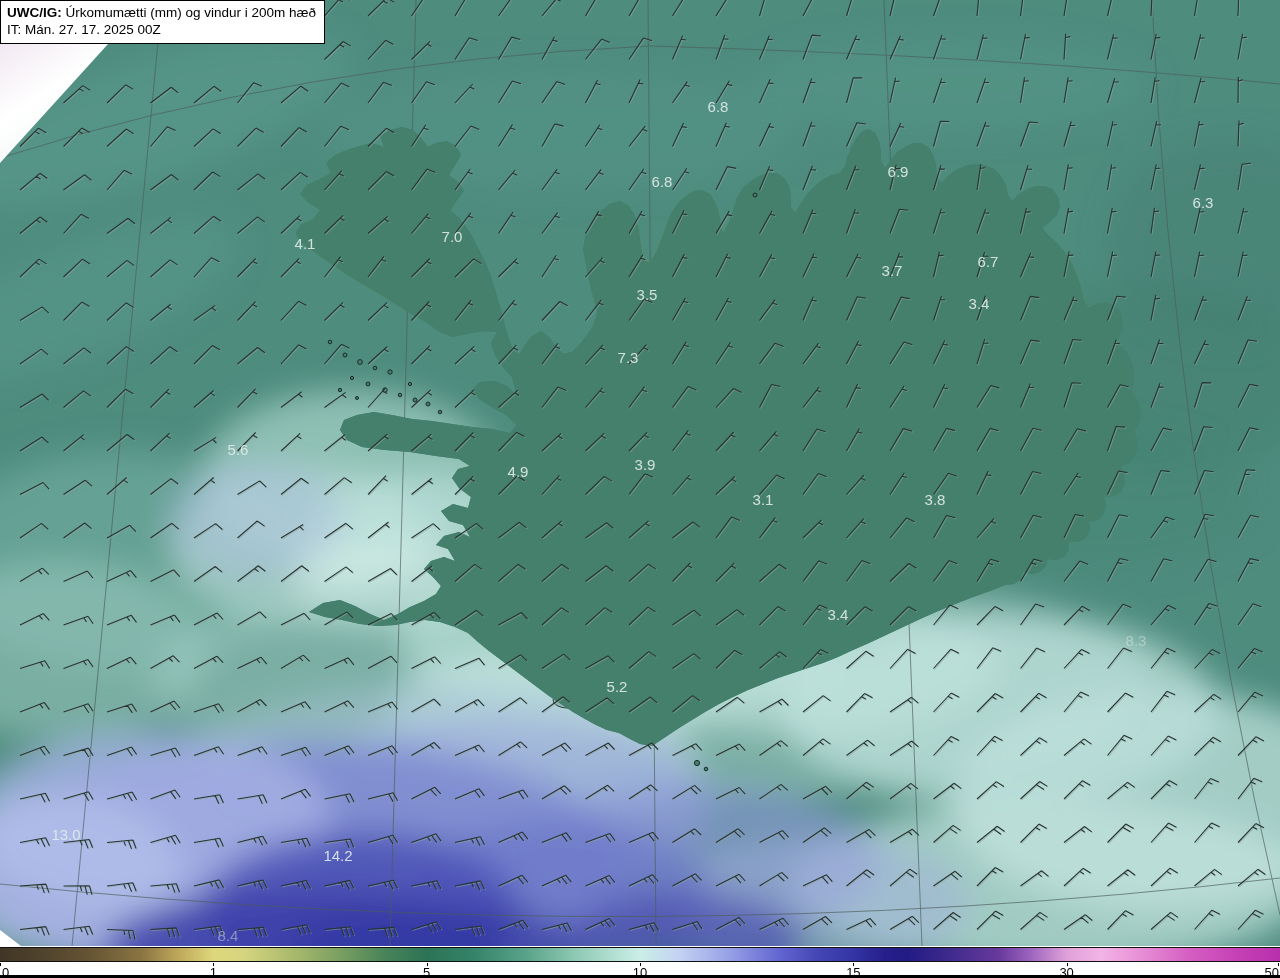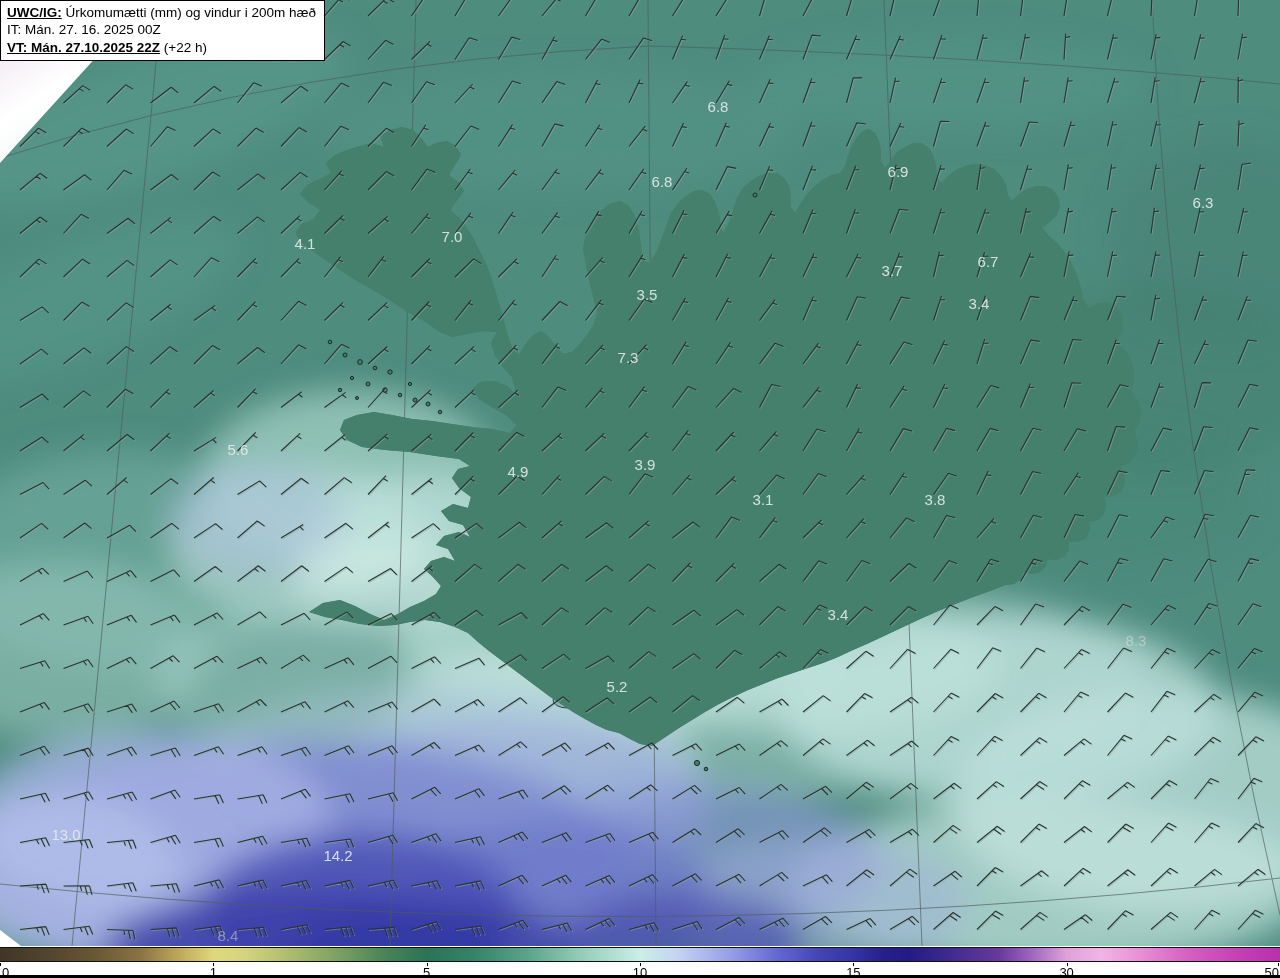--- a/index.html
+++ b/index.html
@@ -2,21 +2,21 @@
 <html><head>
 <meta charset="utf-8">
 <style>
   html,body{margin:0;padding:0;background:#222;}
   .stage{position:relative;width:1280px;height:978px;background:#fff;overflow:hidden;
          font-family:"Liberation Sans", sans-serif;}
   .map-svg{position:absolute;left:0;top:0;display:block;}
   
   .title-box{position:absolute;left:0;top:0;background:#fff;border:1px solid #000;
              padding:3px 8px 4px 6px;font-size:13.5px;line-height:1.28;color:#000;z-index:5;}
-  .title-box b{font-weight:bold;text-decoration:underline;}
+  .title-box b{font-weight:bold;}
   
   .cbar-wrap{position:absolute;left:0;top:946px;width:1280px;height:32px;background:#fff;z-index:4;}
   .cbar{position:absolute;left:0;top:1px;width:1280px;height:15px;border-top:1px solid #111;
         border-bottom:1px solid #111;box-sizing:border-box;}
   .cbar-ticks{position:absolute;left:0;top:17px;width:1280px;height:12px;}
   .cbar-tick{position:absolute;top:0;width:1px;height:3px;background:#000;}
   .cbar-lab{position:absolute;top:2px;transform:translateX(-50%);font-size:13px;color:#000;}
   .cbar-lab.first{transform:none;}
   .cbar-lab.last{transform:translateX(-100%);}
   .bottom-line{position:absolute;left:0;top:975px;width:1280px;height:3px;background:#000;z-index:6;}
@@ -223,24 +223,21 @@
         <text x="338" y="861" opacity="0.9">14.2</text>
         <text x="228" y="941" opacity="0.45">8.4</text>
       </g>
   </svg>
 
   <div class="title-box">
     <div>
       <b>UWC/IG:</b><span> Úrkomumætti (mm) og vindur i 200m hæð</span>
     </div>
     <div>
-      <span>IT: Mán. 27. 16. 2025 00Z</span>
-    </div>
-    <div>
-      <b>VT: Mán. 27.10.2025 22Z</b><span> (+22 h)</span>
+      <span>IT: Mán. 27. 17. 2025 00Z</span>
     </div>
   </div>
 
   <div class="cbar-wrap">
     <div class="cbar" id="cbar-gradient" style="background: linear-gradient(to right, rgb(65, 54, 38) 0%, rgb(78, 66, 44) 3%, rgb(102, 84, 52) 7%, rgb(138, 116, 66) 11%, rgb(191, 168, 91) 14%, rgb(222, 216, 124) 16.7%, rgb(213, 213, 127) 19%, rgb(168, 185, 108) 23%, rgb(116, 156, 96) 27%, rgb(74, 132, 89) 30%, rgb(44, 115, 86) 33.3%, rgb(53, 131, 106) 37%, rgb(88, 162, 136) 41%, rgb(143, 201, 180) 45%, rgb(203, 238, 230) 50%, rgb(195, 211, 242) 53%, rgb(150, 160, 230) 57%, rgb(96, 100, 208) 61%, rgb(68, 69, 180) 64%, rgb(52, 52, 164) 66.7%, rgb(38, 32, 140) 69%, rgb(35, 27, 132) 71%, rgb(61, 42, 140) 74%, rgb(103, 57, 156) 78%, rgb(156, 100, 190) 80.5%, rgb(223, 160, 216) 83.3%, rgb(242, 180, 230) 86%, rgb(232, 144, 214) 89%, rgb(212, 94, 194) 93%, rgb(196, 62, 180) 97%, rgb(184, 48, 172) 100%);"></div>
     <div class="cbar-ticks" id="cbar-ticks">
         <div class="cbar-tick" style="left: 0px;"></div>
         <div class="cbar-lab first" style="left: 2px;">0</div>
         <div class="cbar-tick" style="left: 213.376px;"></div>
         <div class="cbar-lab" style="left: 213.376px;">1</div>

